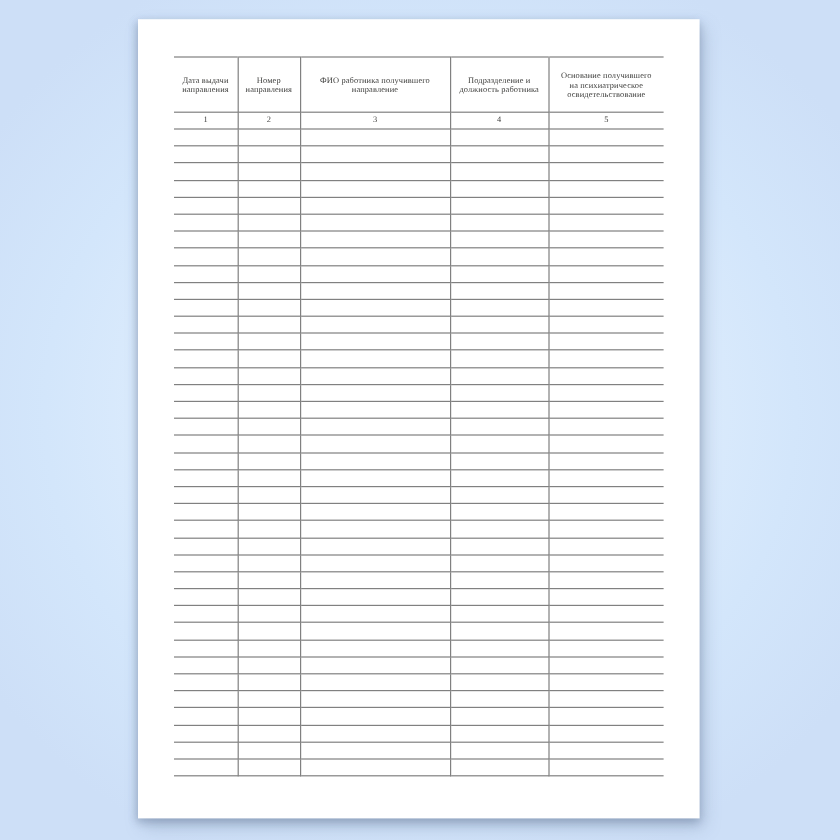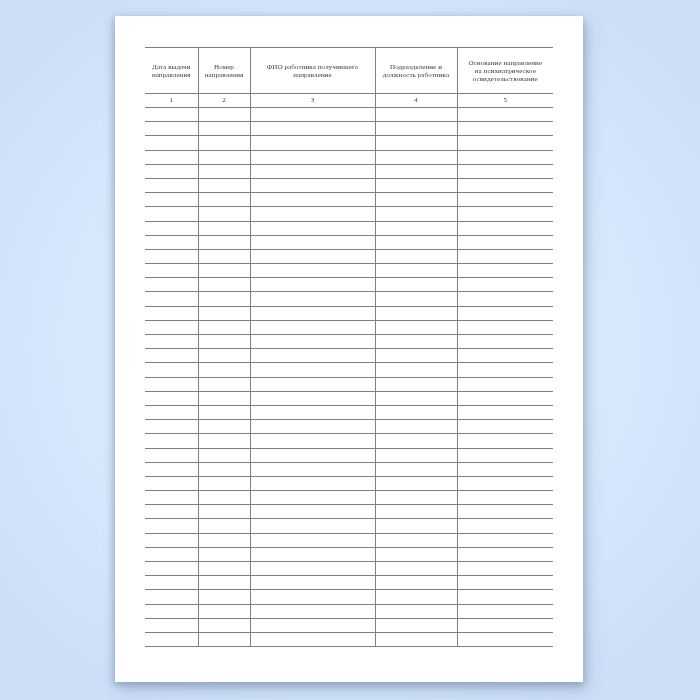--- a/index.html
+++ b/index.html
@@ -93,21 +93,21 @@
       <thead>
         <tr>
           <th class="hdr">Дата выдачи
 направления</th>
           <th class="hdr">Номер
 направления</th>
           <th class="hdr">ФИО работника получившего
 направление</th>
           <th class="hdr">Подразделение и
 должность работника</th>
-          <th class="hdr">Основание направление
+          <th class="hdr">Основание получившего
 на психиатрическое
 освидетельствование</th>
         </tr>
         <tr class="numbers">
           <td>1</td>
           <td>2</td>
           <td>3</td>
           <td>4</td>
           <td>5</td>
         </tr>

